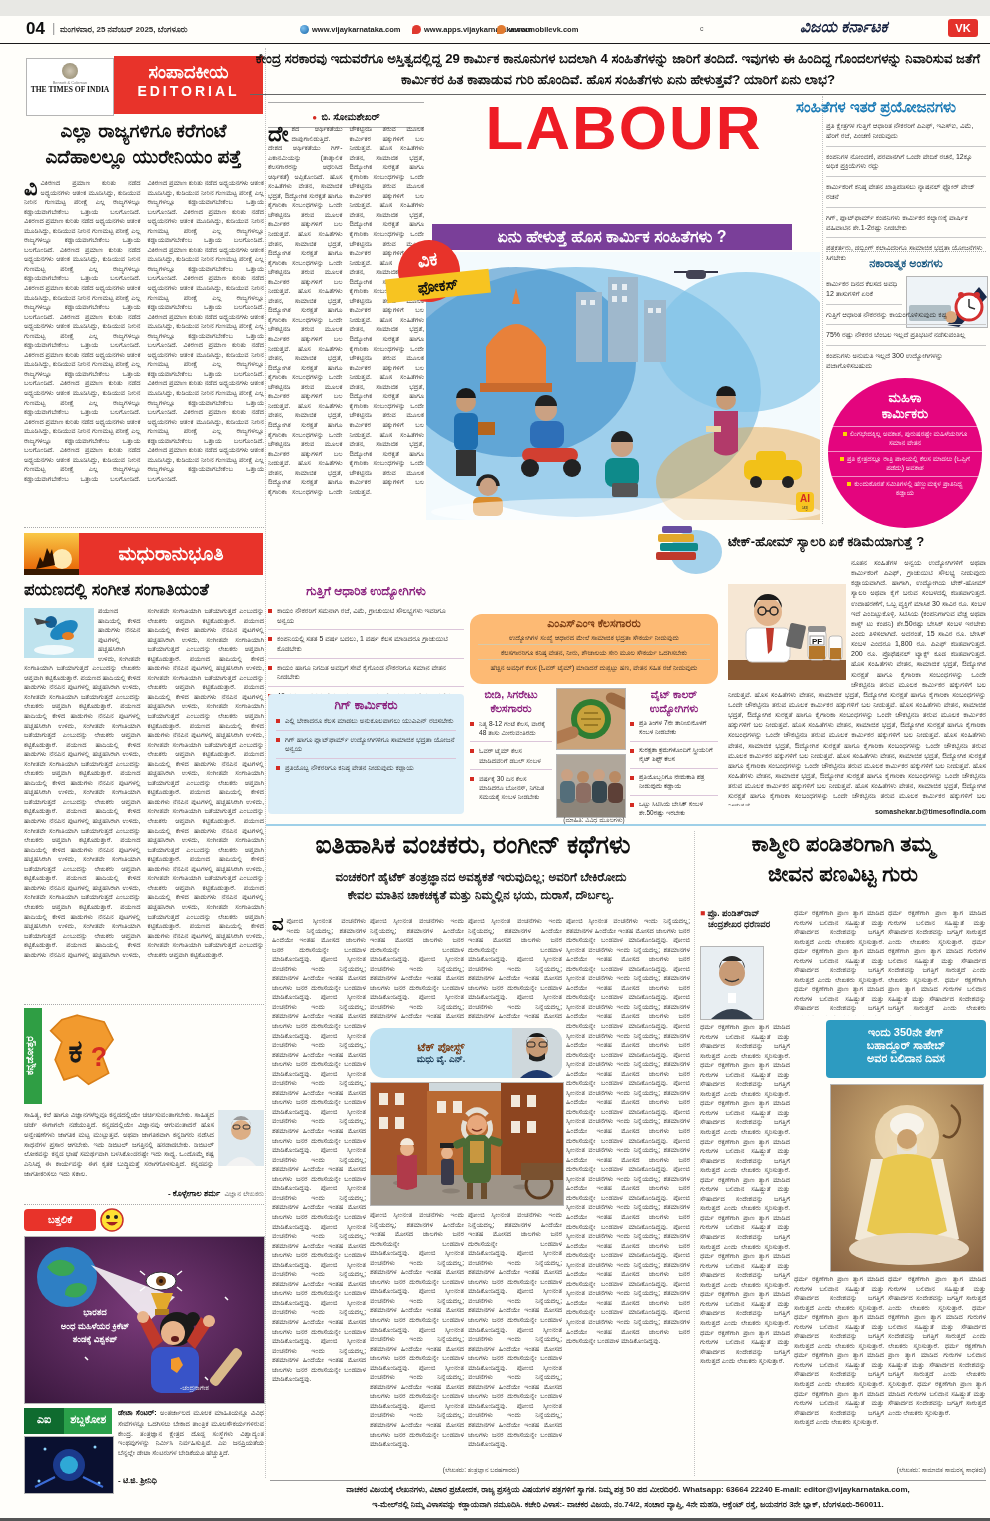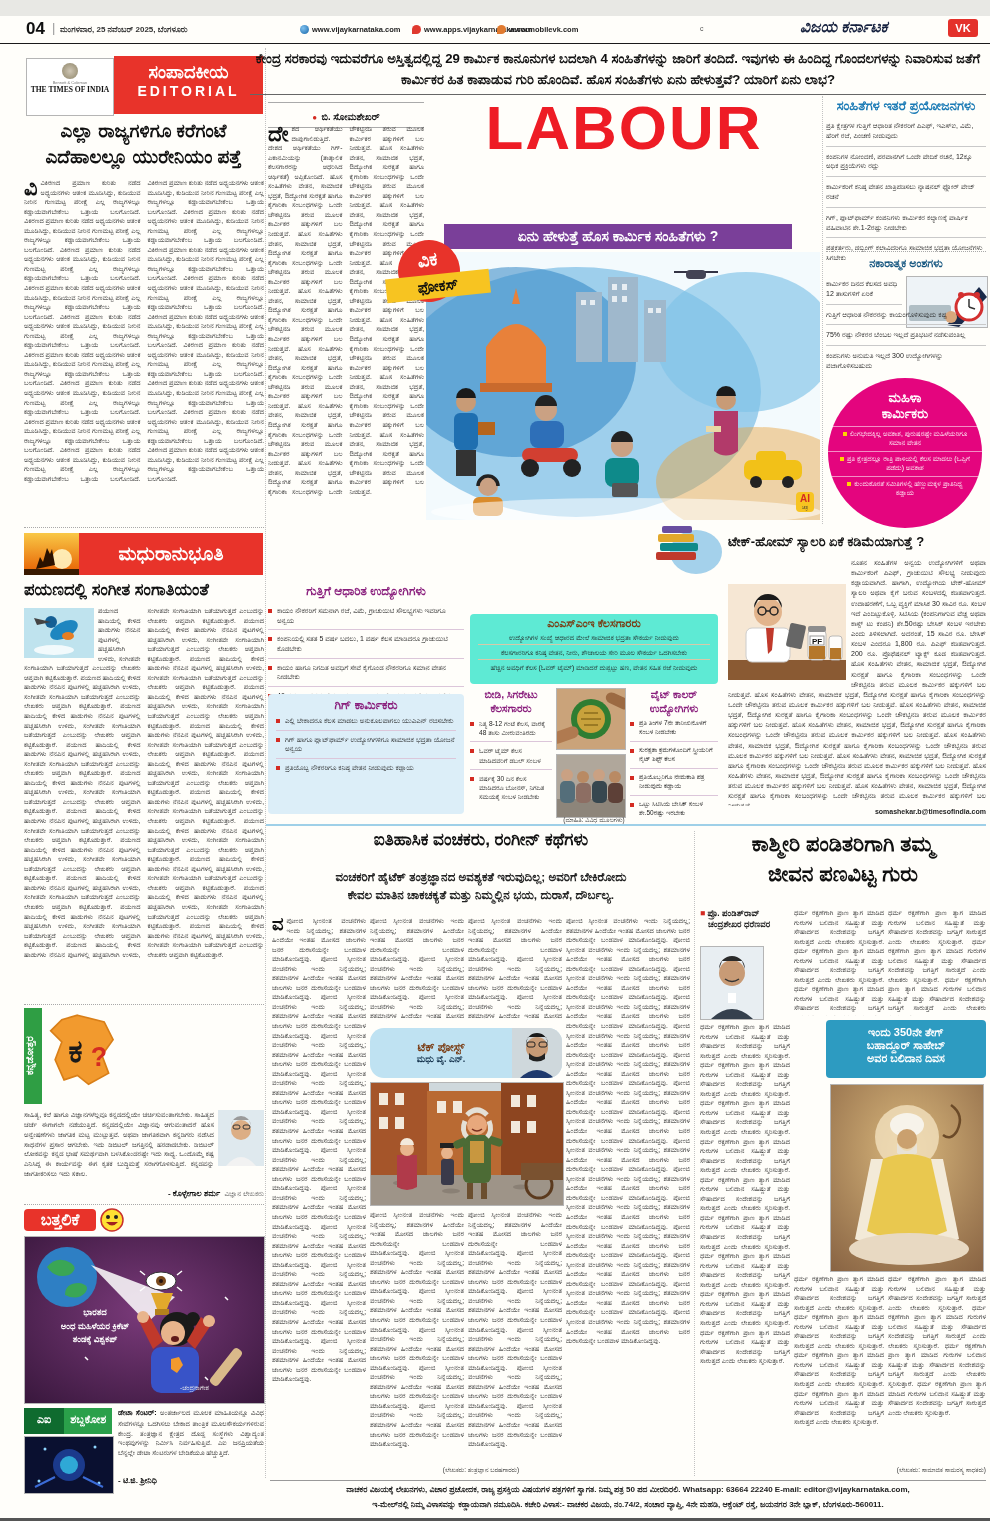--- a/index.html
+++ b/index.html
@@ -117,21 +117,21 @@
         </svg>
     </span>
     <span>ಸಾಹಿತ್ಯ, ಕಲೆ ಹಾಗೂ ವಿಜ್ಞಾನಗಳೆಲ್ಲವೂ ಕನ್ನಡದಲ್ಲಿಯೇ ಚರ್ಚಿಸುವಂತಾಗಬೇಕು. ಸಾಹಿತ್ಯದ ಚರ್ಚೆ ಈಗಾಗಲೇ ನಡೆಯುತ್ತಿದೆ. ಕನ್ನಡದಲ್ಲಿಯೇ ವಿಜ್ಞಾನವು ಆಗುವಂತಾದರೆ ಹೊಸ ಅನ್ವೇಷಣೆಗಳು ಜಾಗತಿಕ ಮಟ್ಟ ಮುಟ್ಟುತ್ತವೆ. ಅಥವಾ ಜಾಗತಿಕವಾಗಿ ಕನ್ನಡಿಗರು ನಡೆಸಿದ ಸಾಧನೆಗಳ ಪ್ರಸಾರ ಆಗಬೇಕು. ಇದು ಡಿಜಿಟಲ್ ಜಗತ್ತಿನಲ್ಲಿ ಹರಡಾಡಬೇಕು. ಡಿಜಿಟಲ್ ಲೋಕವನ್ನು ಕನ್ನಡ ಭಾಷೆ ಸಮರ್ಥವಾಗಿ ಬಳಸಿಕೊಂಡರಷ್ಟೇ ಇದು ಸಾಧ್ಯ. ಒಂದೊಮ್ಮೆ ಕಷ್ಟ ಎನಿಸಿದ್ದ ಈ ಕಾರ್ಯವನ್ನು ಈಗ ಕೃತಕ ಬುದ್ಧಿಮತ್ತೆ ಸರಾಗಗೊಳಿಸುತ್ತಿದೆ. ಕನ್ನಡವನ್ನು ಜಾಗತೀಕರಿಸಲು ಇದು ಸಕಾಲ.</span>
   </div>
   <div class="abs" style="left:24px;top:1166px;width:240px;text-align:right">
     <span class="hd" style="font-size:8px">- ಕೊಳ್ಳೇಗಾಲ ಶರ್ಮ</span>
     <span style="font-size:7px;color:#555">ವಿಜ್ಞಾನ ಲೇಖಕರು</span>
   </div>
   <div class="abs dot" style="left:24px;top:1188px;width:240px"></div>
 
-  <div class="abs redbox hd ctr" style="left:24px;top:1193px;width:72px;height:22px;font-size:16px;line-height:22px;border-radius:4px;color:#fff">ಬತ್ತಲಿಕೆ</div>
+  <div class="abs redbox hd ctr" style="left:24px;top:1193px;width:72px;height:22px;font-size:10px;line-height:22px;border-radius:4px;color:#fff">ಬತ್ತಲಿಕೆ</div>
   <div class="abs" style="left:100px;top:1192px;width:24px;height:24px">
     <svg viewBox="0 0 24 24" width="24" height="24">
         <circle cx="12" cy="12" r="11" fill="#ffe033" stroke="#c9302c" stroke-width="1.5"></circle>
         <circle cx="8" cy="9" r="2" fill="#222"></circle>
         <circle cx="16" cy="9" r="2" fill="#222"></circle>
         <path d="M6 14 q6 7 12 0 z" fill="#a02220"></path>
       </svg>
   </div>
   <div class="abs ph" style="left:24px;top:1220px;width:239px;height:166px">
     <svg viewBox="0 0 239 166" width="239" height="166">
@@ -199,21 +199,21 @@
 
   <div class="abs ctr" style="left:268px;top:86px;width:156px;border-top:1px solid #aaa;border-bottom:1px solid #aaa;padding:3px 0">
     <span style="color:#d42b22;font-size:8px">●</span>
     <span class="hd" style="font-size:9.5px">ಬಿ. ಸೋಮಶೇಖರ್</span>
   </div>
   <div class="abs t c2" style="left:268px;top:108px;width:156px;height:396px">
     <span class="dc">ದೇ</span><span>ಶದ ಆರ್ಥಿಕತೆಯು ದಾಪುಗಾಲಿಡುತ್ತಿದೆ. ದೇಶದ ಆರ್ಥಿಕತೆಯು ಗಿಗ್-ಎಕಾನಮಿಯನ್ನು (ತಾತ್ಕಾಲಿಕ ಕೆಲಸಗಾರರನ್ನು ಆಧರಿಸಿದ ಆರ್ಥಿಕತೆ) ಅಪ್ಪಿಕೊಂಡಿದೆ. </span><span>ಹೊಸ ಸಂಹಿತೆಗಳು ವೇತನ, ಸಾಮಾಜಿಕ ಭದ್ರತೆ, ಔದ್ಯೋಗಿಕ ಸುರಕ್ಷತೆ ಹಾಗೂ ಕೈಗಾರಿಕಾ ಸಂಬಂಧಗಳನ್ನು ಒಂದೇ ಚೌಕಟ್ಟಿನಡಿ ತರುವ ಮೂಲಕ ಕಾರ್ಮಿಕರ ಹಕ್ಕುಗಳಿಗೆ ಬಲ ನೀಡುತ್ತವೆ. ಹೊಸ ಸಂಹಿತೆಗಳು ವೇತನ, ಸಾಮಾಜಿಕ ಭದ್ರತೆ, ಔದ್ಯೋಗಿಕ ಸುರಕ್ಷತೆ ಹಾಗೂ ಕೈಗಾರಿಕಾ ಸಂಬಂಧಗಳನ್ನು ಒಂದೇ ಚೌಕಟ್ಟಿನಡಿ ತರುವ ಮೂಲಕ ಕಾರ್ಮಿಕರ ಹಕ್ಕುಗಳಿಗೆ ಬಲ ನೀಡುತ್ತವೆ. ಹೊಸ ಸಂಹಿತೆಗಳು ವೇತನ, ಸಾಮಾಜಿಕ ಭದ್ರತೆ, ಔದ್ಯೋಗಿಕ ಸುರಕ್ಷತೆ ಹಾಗೂ ಕೈಗಾರಿಕಾ ಸಂಬಂಧಗಳನ್ನು ಒಂದೇ ಚೌಕಟ್ಟಿನಡಿ ತರುವ ಮೂಲಕ ಕಾರ್ಮಿಕರ ಹಕ್ಕುಗಳಿಗೆ ಬಲ ನೀಡುತ್ತವೆ. ಹೊಸ ಸಂಹಿತೆಗಳು ವೇತನ, ಸಾಮಾಜಿಕ ಭದ್ರತೆ, ಔದ್ಯೋಗಿಕ ಸುರಕ್ಷತೆ ಹಾಗೂ ಕೈಗಾರಿಕಾ ಸಂಬಂಧಗಳನ್ನು ಒಂದೇ ಚೌಕಟ್ಟಿನಡಿ ತರುವ ಮೂಲಕ ಕಾರ್ಮಿಕರ ಹಕ್ಕುಗಳಿಗೆ ಬಲ ನೀಡುತ್ತವೆ. ಹೊಸ ಸಂಹಿತೆಗಳು ವೇತನ, ಸಾಮಾಜಿಕ ಭದ್ರತೆ, ಔದ್ಯೋಗಿಕ ಸುರಕ್ಷತೆ ಹಾಗೂ ಕೈಗಾರಿಕಾ ಸಂಬಂಧಗಳನ್ನು ಒಂದೇ ಚೌಕಟ್ಟಿನಡಿ ತರುವ ಮೂಲಕ ಕಾರ್ಮಿಕರ ಹಕ್ಕುಗಳಿಗೆ ಬಲ ನೀಡುತ್ತವೆ. ಹೊಸ ಸಂಹಿತೆಗಳು ವೇತನ, ಸಾಮಾಜಿಕ ಭದ್ರತೆ, ಔದ್ಯೋಗಿಕ ಸುರಕ್ಷತೆ ಹಾಗೂ ಕೈಗಾರಿಕಾ ಸಂಬಂಧಗಳನ್ನು ಒಂದೇ ಚೌಕಟ್ಟಿನಡಿ ತರುವ ಮೂಲಕ ಕಾರ್ಮಿಕರ ಹಕ್ಕುಗಳಿಗೆ ಬಲ ನೀಡುತ್ತವೆ. ಹೊಸ ಸಂಹಿತೆಗಳು ವೇತನ, ಸಾಮಾಜಿಕ ಭದ್ರತೆ, ಔದ್ಯೋಗಿಕ ಸುರಕ್ಷತೆ ಹಾಗೂ ಕೈಗಾರಿಕಾ ಸಂಬಂಧಗಳನ್ನು ಒಂದೇ ಚೌಕಟ್ಟಿನಡಿ ತರುವ ಮೂಲಕ ಕಾರ್ಮಿಕರ ಹಕ್ಕುಗಳಿಗೆ ಬಲ ನೀಡುತ್ತವೆ. ಹೊಸ ಸಂಹಿತೆಗಳು ವೇತನ, ಸಾಮಾಜಿಕ ಭದ್ರತೆ, ಔದ್ಯೋಗಿಕ ಸುರಕ್ಷತೆ ಹಾಗೂ ಕೈಗಾರಿಕಾ ಸಂಬಂಧಗಳನ್ನು ಒಂದೇ ಚೌಕಟ್ಟಿನಡಿ ತರುವ ಮೂಲಕ ಕಾರ್ಮಿಕರ ಹಕ್ಕುಗಳಿಗೆ ಬಲ ನೀಡುತ್ತವೆ. ಹೊಸ ಸಂಹಿತೆಗಳು ವೇತನ, ಸಾಮಾಜಿಕ ಭದ್ರತೆ, ಔದ್ಯೋಗಿಕ ಸುರಕ್ಷತೆ ಹಾಗೂ ಕೈಗಾರಿಕಾ ಸಂಬಂಧಗಳನ್ನು ಒಂದೇ ಚೌಕಟ್ಟಿನಡಿ ತರುವ ಮೂಲಕ ಕಾರ್ಮಿಕರ ಹಕ್ಕುಗಳಿಗೆ ಬಲ ನೀಡುತ್ತವೆ. ಹೊಸ ಸಂಹಿತೆಗಳು ವೇತನ, ಸಾಮಾಜಿಕ ಭದ್ರತೆ, ಔದ್ಯೋಗಿಕ ಸುರಕ್ಷತೆ ಹಾಗೂ ಕೈಗಾರಿಕಾ ಸಂಬಂಧಗಳನ್ನು ಒಂದೇ ಚೌಕಟ್ಟಿನಡಿ ತರುವ ಮೂಲಕ ಕಾರ್ಮಿಕರ ಹಕ್ಕುಗಳಿಗೆ ಬಲ ನೀಡುತ್ತವೆ. ಹೊಸ ಸಂಹಿತೆಗಳು ವೇತನ, ಸಾಮಾಜಿಕ ಭದ್ರತೆ, ಔದ್ಯೋಗಿಕ ಸುರಕ್ಷತೆ ಹಾಗೂ ಕೈಗಾರಿಕಾ ಸಂಬಂಧಗಳನ್ನು ಒಂದೇ ಚೌಕಟ್ಟಿನಡಿ ತರುವ ಮೂಲಕ ಕಾರ್ಮಿಕರ ಹಕ್ಕುಗಳಿಗೆ ಬಲ ನೀಡುತ್ತವೆ. ಹೊಸ ಸಂಹಿತೆಗಳು ವೇತನ, ಸಾಮಾಜಿಕ ಭದ್ರತೆ, ಔದ್ಯೋಗಿಕ ಸುರಕ್ಷತೆ ಹಾಗೂ ಕೈಗಾರಿಕಾ ಸಂಬಂಧಗಳನ್ನು ಒಂದೇ ಚೌಕಟ್ಟಿನಡಿ ತರುವ ಮೂಲಕ ಕಾರ್ಮಿಕರ ಹಕ್ಕುಗಳಿಗೆ ಬಲ ನೀಡುತ್ತವೆ. </span>
   </div>
 
   <div class="abs hd ctr" style="left:428px;top:76px;width:392px;font-size:62px;letter-spacing:2px;color:#ee1c25">LABOUR</div>
-  <div class="abs ctr" style="left:444px;top:208px;width:344px;background:#7a3f99;color:#fff;font-weight:700;font-size:14px;padding:4px 2px">ಏನು ಹೇಳುತ್ತೆ ಹೊಸ ಕಾರ್ಮಿಕ ಸಂಹಿತೆಗಳು ?</div>
+  <div class="abs ctr" style="left:432px;top:208px;width:344px;background:#7a3f99;color:#fff;font-weight:700;font-size:16px;padding:4px 8px">ಏನು ಹೇಳುತ್ತೆ ಹೊಸ ಕಾರ್ಮಿಕ ಸಂಹಿತೆಗಳು ?</div>
 
   <div class="abs" style="left:398px;top:224px;width:62px;height:62px;border-radius:50%;background:#e8332a;z-index:5;transform:rotate(-8deg)">
     <div class="ctr hd" style="color:#fff;font-size:18px;margin-top:10px">ವಿಕ</div>
   </div>
   <div class="abs ctr hd" style="left:386px;top:258px;width:104px;height:24px;background:#f7c421;font-size:15px;line-height:24px;z-index:6;transform:rotate(-6deg)">ಫೋಕಸ್</div>
 
   <div class="abs" style="left:426px;top:236px;width:394px;height:268px">
     <svg viewBox="0 0 394 268" width="394" height="268">
       <rect width="394" height="268" fill="#f3fafd"></rect>
       <ellipse cx="150" cy="140" rx="185" ry="125" fill="#4aa3dc" opacity="0.5"></ellipse>
@@ -294,21 +294,21 @@
     <div class="bi">ಕಾಯಂ ಹಾಗೂ ನಿಗದಿತ ಅವಧಿಗೆ ಸೇವೆ ಕೈಗೊಂಡ ನೌಕರರಿಗೂ ಸಮಾನ ವೇತನ ನೀಡಬೇಕು</div>
     <div class="bi last">40 ವರ್ಷ ದಾಟಿದವರಿಗೆ ಕಡ್ಡಾಯವಾಗಿ ಉಚಿತ ಆರೋಗ್ಯ ತಪಾಸಣೆ ಮಾಡಿಸಬೇಕು</div>
   </div>
   <div class="abs" style="left:268px;top:678px;width:196px;height:120px;background:#dceef8;border-radius:4px;padding:4px 8px;box-sizing:border-box">
     <div class="hd ctr purple" style="font-size:12px">ಗಿಗ್ ಕಾರ್ಮಿಕರು</div>
     <div class="bi">ಎಲ್ಲಿ ಬೇಕಾದರೂ ಕೆಲಸ ಮಾಡಲು ಅನುಕೂಲವಾಗಲು ಯುಎಎನ್ ರಚಿಸಬೇಕು</div>
     <div class="bi">ಗಿಗ್ ಹಾಗೂ ಪ್ಲಾಟ್‌ಫಾರ್ಮ್ ಉದ್ಯೋಗಿಗಳಿಗೂ ಸಾಮಾಜಿಕ ಭದ್ರತಾ ಯೋಜನೆ ಅನ್ವಯ</div>
     <div class="bi last">ಪ್ರತಿಯೊಬ್ಬ ನೌಕರರಿಗೂ ಕನಿಷ್ಠ ವೇತನ ನೀಡುವುದು ಕಡ್ಡಾಯ</div>
   </div>
 
-  <div class="abs" style="left:470px;top:598px;width:248px;height:70px;background:#5eead4;border-radius:4px;padding:3px 8px;box-sizing:border-box">
+  <div class="abs" style="left:470px;top:598px;width:248px;height:70px;background:#fdba74;border-radius:12px;padding:3px 8px;box-sizing:border-box">
     <div class="hd ctr" style="font-size:11px;color:#7a3b12">ಎಂಎಸ್ಎಂಇ ಕೆಲಸಗಾರರು</div>
     <div style="font-size:6.8px;line-height:1.35;padding:2.5px 0;border-bottom:1px solid #d8c9a8;text-align:center">ಉದ್ಯೋಗಿಗಳ ಸಂಖ್ಯೆ ಆಧಾರದ ಮೇಲೆ ಸಾಮಾಜಿಕ ಭದ್ರತಾ ಸೌಕರ್ಯ ನೀಡುವುದು</div>
     <div style="font-size:6.8px;line-height:1.35;padding:2.5px 0;border-bottom:1px solid #d8c9a8;text-align:center">ಕೆಲಸಗಾರರಿಗೂ ಕನಿಷ್ಠ ವೇತನ, ನೀರು, ಶೌಚಾಲಯ ಸೇರಿ ಮೂಲ ಸೌಕರ್ಯ ಒದಗಿಸಬೇಕು</div>
     <div style="font-size:6.8px;line-height:1.35;padding:2.5px 0;text-align:center">ಹೆಚ್ಚಿನ ಅವಧಿಗೆ ಕೆಲಸ (ಓವರ್ ಟೈಮ್) ಮಾಡಿದರೆ ದುಪ್ಪಟ್ಟು ಹಣ, ವೇತನ ಸಹಿತ ರಜೆ ನೀಡುವುದು</div>
   </div>
 
   <div class="abs" style="left:470px;top:672px;width:82px">
     <div class="hd ctr purple" style="font-size:10.5px;line-height:1.3">ಬೀಡಿ, ಸಿಗರೇಟು ಕೆಲಸಗಾರರು</div>
     <div class="bi" style="font-size:6.6px">ನಿತ್ಯ 8-12 ಗಂಟೆ ಕೆಲಸ, ವಾರಕ್ಕೆ 48 ತಾಸು ಮೀರುವಂತಿರದು</div>
     <div class="bi" style="font-size:6.6px">ಓವರ್ ಟೈಮ್ ಕೆಲಸ ಮಾಡಿದವರಿಗೆ ಡಬಲ್ ಸಂಬಳ</div>
@@ -372,21 +372,21 @@
           <text x="84" y="60" font-size="8" font-weight="bold" fill="#111">PF</text>
           <rect x="101" y="52" width="13" height="24" rx="3" fill="#fff" opacity="0.9" stroke="#b5b5b5"></rect>
           <rect x="102" y="64" width="11" height="11" fill="#b5772a"></rect>
         </svg>
     </span>
     <span>ನೂತನ ಸಂಹಿತೆಗಳ ಅನ್ವಯ ಉದ್ಯೋಗಿಗಳಿಗೆ ಅಥವಾ ಕಾರ್ಮಿಕರಿಗೆ ಪಿಎಫ್, ಗ್ರಾಚುಯಿಟಿ ಸೌಲಭ್ಯ ನೀಡುವುದು ಕಡ್ಡಾಯವಾಗಿದೆ. ಹಾಗಾಗಿ, ಉದ್ಯೋಗಿಯ ಟೇಕ್-ಹೋಮ್ ಸ್ಯಾಲರಿ ಅಥವಾ ಕೈಗೆ ಬರುವ ಸಂಬಳದಲ್ಲಿ ಕಡಿತವಾಗುತ್ತದೆ. ಉದಾಹರಣೆಗೆ, ಒಬ್ಬ ವ್ಯಕ್ತಿಗೆ ಮಾಸಿಕ 30 ಸಾವಿರ ರೂ. ಸಂಬಳ ಇದೆ ಎಂದಿಟ್ಟುಕೊಳ್ಳಿ. ಸಿಟಿಸಿಯ (ಕಂಪನಿಗಾಗುವ ವೆಚ್ಚ ಅಥವಾ ಕಾಸ್ಟ್ ಟು ಕಂಪನಿ) ಶೇ.50ರಷ್ಟು ಬೇಸಿಕ್ ಸಂಬಳ ಇರಬೇಕು ಎಂದು ತಿಳಿಸಲಾಗಿದೆ. ಅದರಂತೆ, 15 ಸಾವಿರ ರೂ. ಬೇಸಿಕ್ ಸಂಬಳ ಎಂದರೂ 1,800 ರೂ. ಪಿಎಫ್ ಕಡಿತವಾಗುತ್ತದೆ. 200 ರೂ. ಪ್ರೊಫೆಷನಲ್ ಟ್ಯಾಕ್ಸ್ ಕೂಡ ಕಡಿತವಾಗುತ್ತದೆ. </span><span>ಹೊಸ ಸಂಹಿತೆಗಳು ವೇತನ, ಸಾಮಾಜಿಕ ಭದ್ರತೆ, ಔದ್ಯೋಗಿಕ ಸುರಕ್ಷತೆ ಹಾಗೂ ಕೈಗಾರಿಕಾ ಸಂಬಂಧಗಳನ್ನು ಒಂದೇ ಚೌಕಟ್ಟಿನಡಿ ತರುವ ಮೂಲಕ ಕಾರ್ಮಿಕರ ಹಕ್ಕುಗಳಿಗೆ ಬಲ ನೀಡುತ್ತವೆ. ಹೊಸ ಸಂಹಿತೆಗಳು ವೇತನ, ಸಾಮಾಜಿಕ ಭದ್ರತೆ, ಔದ್ಯೋಗಿಕ ಸುರಕ್ಷತೆ ಹಾಗೂ ಕೈಗಾರಿಕಾ ಸಂಬಂಧಗಳನ್ನು ಒಂದೇ ಚೌಕಟ್ಟಿನಡಿ ತರುವ ಮೂಲಕ ಕಾರ್ಮಿಕರ ಹಕ್ಕುಗಳಿಗೆ ಬಲ ನೀಡುತ್ತವೆ. ಹೊಸ ಸಂಹಿತೆಗಳು ವೇತನ, ಸಾಮಾಜಿಕ ಭದ್ರತೆ, ಔದ್ಯೋಗಿಕ ಸುರಕ್ಷತೆ ಹಾಗೂ ಕೈಗಾರಿಕಾ ಸಂಬಂಧಗಳನ್ನು ಒಂದೇ ಚೌಕಟ್ಟಿನಡಿ ತರುವ ಮೂಲಕ ಕಾರ್ಮಿಕರ ಹಕ್ಕುಗಳಿಗೆ ಬಲ ನೀಡುತ್ತವೆ. ಹೊಸ ಸಂಹಿತೆಗಳು ವೇತನ, ಸಾಮಾಜಿಕ ಭದ್ರತೆ, ಔದ್ಯೋಗಿಕ ಸುರಕ್ಷತೆ ಹಾಗೂ ಕೈಗಾರಿಕಾ ಸಂಬಂಧಗಳನ್ನು ಒಂದೇ ಚೌಕಟ್ಟಿನಡಿ ತರುವ ಮೂಲಕ ಕಾರ್ಮಿಕರ ಹಕ್ಕುಗಳಿಗೆ ಬಲ ನೀಡುತ್ತವೆ. ಹೊಸ ಸಂಹಿತೆಗಳು ವೇತನ, ಸಾಮಾಜಿಕ ಭದ್ರತೆ, ಔದ್ಯೋಗಿಕ ಸುರಕ್ಷತೆ ಹಾಗೂ ಕೈಗಾರಿಕಾ ಸಂಬಂಧಗಳನ್ನು ಒಂದೇ ಚೌಕಟ್ಟಿನಡಿ ತರುವ ಮೂಲಕ ಕಾರ್ಮಿಕರ ಹಕ್ಕುಗಳಿಗೆ ಬಲ ನೀಡುತ್ತವೆ. ಹೊಸ ಸಂಹಿತೆಗಳು ವೇತನ, ಸಾಮಾಜಿಕ ಭದ್ರತೆ, ಔದ್ಯೋಗಿಕ ಸುರಕ್ಷತೆ ಹಾಗೂ ಕೈಗಾರಿಕಾ ಸಂಬಂಧಗಳನ್ನು ಒಂದೇ ಚೌಕಟ್ಟಿನಡಿ ತರುವ ಮೂಲಕ ಕಾರ್ಮಿಕರ ಹಕ್ಕುಗಳಿಗೆ ಬಲ ನೀಡುತ್ತವೆ. ಹೊಸ ಸಂಹಿತೆಗಳು ವೇತನ, ಸಾಮಾಜಿಕ ಭದ್ರತೆ, ಔದ್ಯೋಗಿಕ ಸುರಕ್ಷತೆ ಹಾಗೂ ಕೈಗಾರಿಕಾ ಸಂಬಂಧಗಳನ್ನು ಒಂದೇ ಚೌಕಟ್ಟಿನಡಿ ತರುವ ಮೂಲಕ ಕಾರ್ಮಿಕರ ಹಕ್ಕುಗಳಿಗೆ ಬಲ ನೀಡುತ್ತವೆ. ಹೊಸ ಸಂಹಿತೆಗಳು ವೇತನ, ಸಾಮಾಜಿಕ ಭದ್ರತೆ, ಔದ್ಯೋಗಿಕ ಸುರಕ್ಷತೆ ಹಾಗೂ ಕೈಗಾರಿಕಾ ಸಂಬಂಧಗಳನ್ನು ಒಂದೇ ಚೌಕಟ್ಟಿನಡಿ ತರುವ ಮೂಲಕ ಕಾರ್ಮಿಕರ ಹಕ್ಕುಗಳಿಗೆ ಬಲ ನೀಡುತ್ತವೆ. </span>
   </div>
   <div class="abs em" style="left:728px;top:792px;width:258px;text-align:right">somashekar.b@timesofindia.com</div>
   <div class="abs" style="left:266px;top:808px;width:720px;border-top:2px solid #9fd0e8"></div>
 
-  <div class="abs hd ctr" style="left:826px;top:82px;width:160px;font-size:13px;color:#1a7ab5">ಸಂಹಿತೆಗಳ ಇತರೆ ಪ್ರಯೋಜನಗಳು</div>
+  <div class="abs hd ctr" style="left:796px;top:82px;width:160px;font-size:15px;color:#1a7ab5">ಸಂಹಿತೆಗಳ ಇತರೆ ಪ್ರಯೋಜನಗಳು</div>
   <div class="abs" style="left:826px;top:100px;width:160px">
     <div class="sbi">ಪ್ರತಿ ಕ್ಷೇತ್ರಗಳ ಗುತ್ತಿಗೆ ಆಧಾರಿತ ನೌಕರರಿಗೆ ಪಿಎಫ್, ಇಎಸ್ಐ, ವಿಮೆ, ಹೆರಿಗೆ ರಜೆ, ಪಿಂಚಣಿ ನೀಡುವುದು</div>
     <div class="sbi">ಕಂಪನಿಗಳ ನೋಂದಣಿ, ಪರವಾನಗಿಗೆ ಒಂದೇ ವೇದಿಕೆ ರಚನೆ, 12ಕ್ಕೂ ಅಧಿಕ ಪ್ರಕ್ರಿಯೆಗಳು ರದ್ದು</div>
     <div class="sbi">ಕಾರ್ಮಿಕರಿಗೆ ಕನಿಷ್ಠ ವೇತನ ಖಾತ್ರಿಪಡಿಸಲು ನ್ಯಾಷನಲ್ ಫ್ಲೋರ್ ವೇಜ್ ರಚನೆ</div>
     <div class="sbi">ಗಿಗ್, ಪ್ಲಾಟ್‌ಫಾರ್ಮ್ ಕಂಪನಿಗಳು ಕಾರ್ಮಿಕರ ಕಲ್ಯಾಣಕ್ಕೆ ವಾರ್ಷಿಕ ವಹಿವಾಟಿನ ಶೇ.1-2ರಷ್ಟು ನೀಡಬೇಕು</div>
     <div class="sbi last">ಪತ್ರಕರ್ತರು, ಡಬ್ಬಿಂಗ್ ಕಲಾವಿದರಿಗೂ ಸಾಮಾಜಿಕ ಭದ್ರತಾ ಯೋಜನೆಗಳು ಸಿಗಬೇಕು</div>
   </div>
   <div class="abs dot" style="left:826px;top:235px;width:160px"></div>
   <div class="abs hd ctr" style="left:826px;top:241px;width:160px;font-size:11px;color:#14557f">ನಕಾರಾತ್ಮಕ ಅಂಶಗಳು</div>
   <div class="abs ph" style="left:906px;top:260px;width:80px;height:50px">
@@ -409,21 +409,21 @@
     <div class="sbi last">ಕಂಪನಿಗಳು ಅನುಮತಿ ಇಲ್ಲದೆ 300 ಉದ್ಯೋಗಿಗಳನ್ನು ವಜಾಗೊಳಿಸಬಹುದು</div>
   </div>
   <div class="abs women" style="left:828px;top:362px;width:154px;height:150px">
     <div class="hd" style="font-size:13px;margin-top:12px;color:#fff">ಮಹಿಳಾ</div>
     <div class="hd" style="font-size:13px;color:#fff;margin-bottom:4px">ಕಾರ್ಮಿಕರು</div>
     <div class="wi"><span class="yb"></span><span>ಲಿಂಗಭೇದಕ್ಕಿಲ್ಲ ಅವಕಾಶ, ಪುರುಷರಷ್ಟೇ ಮಹಿಳೆಯರಿಗೂ ಸಮಾನ ವೇತನ</span></div>
     <div class="wi"><span class="yb"></span><span>ಪ್ರತಿ ಕ್ಷೇತ್ರದಲ್ಲೂ ರಾತ್ರಿ ಪಾಳಿಯಲ್ಲಿ ಕೆಲಸ ಮಾಡಲು (ಒಪ್ಪಿಗೆ ಪಡೆದು) ಅವಕಾಶ</span></div>
     <div class="wi"><span class="yb"></span><span>ಕುಂದುಕೊರತೆ ಸಮಿತಿಗಳಲ್ಲಿ ಹೆಣ್ಣುಮಕ್ಕಳ ಪ್ರಾತಿನಿಧ್ಯ ಕಡ್ಡಾಯ</span></div>
   </div>
 
-  <div class="abs hd ctr" style="left:272px;top:814px;width:418px;font-size:17px">ಐತಿಹಾಸಿಕ ವಂಚಕರು, ರಂಗೀನ್ ಕಥೆಗಳು</div>
+  <div class="abs hd ctr" style="left:264px;top:814px;width:418px;font-size:25px">ಐತಿಹಾಸಿಕ ವಂಚಕರು, ರಂಗೀನ್ ಕಥೆಗಳು</div>
   <div class="abs hd ctr" style="left:282px;top:852px;width:398px;font-size:11.8px;line-height:1.55;color:#222">
     <div>ವಂಚಕರಿಗೆ ಹೈಟೆಕ್ ತಂತ್ರಜ್ಞಾನದ ಅವಶ್ಯಕತೆ ಇರುವುದಿಲ್ಲ; ಅವರಿಗೆ ಬೇಕಿರೋದು</div>
     <div>ಕೇವಲ ಮಾತಿನ ಚಾಕಚಕ್ಯತೆ ಮತ್ತು ನಿಮ್ಮಲ್ಲಿನ ಭಯ, ದುರಾಸೆ, ದೌರ್ಬಲ್ಯ.</div>
   </div>
   <div class="abs t" style="left:272px;top:900px;width:94px;height:548px">
     <span class="dc" style="font-size:18px">ವ</span><span>ಪೋಂಜಿ ಸ್ಕೀಂನಂತ ವಂಚನೆಗಳು ಇಂದು ನಿನ್ನೆಯದಲ್ಲ; ಶತಮಾನಗಳ ಹಿಂದೆಯೇ ಇಂತಹ ಮೋಸದ ಜಾಲಗಳು ಜನರ ದುರಾಸೆಯನ್ನೇ ಬಂಡವಾಳ ಮಾಡಿಕೊಂಡಿದ್ದವು. ಪೋಂಜಿ ಸ್ಕೀಂನಂತ ವಂಚನೆಗಳು ಇಂದು ನಿನ್ನೆಯದಲ್ಲ; ಶತಮಾನಗಳ ಹಿಂದೆಯೇ ಇಂತಹ ಮೋಸದ ಜಾಲಗಳು ಜನರ ದುರಾಸೆಯನ್ನೇ ಬಂಡವಾಳ ಮಾಡಿಕೊಂಡಿದ್ದವು. ಪೋಂಜಿ ಸ್ಕೀಂನಂತ ವಂಚನೆಗಳು ಇಂದು ನಿನ್ನೆಯದಲ್ಲ; ಶತಮಾನಗಳ ಹಿಂದೆಯೇ ಇಂತಹ ಮೋಸದ ಜಾಲಗಳು ಜನರ ದುರಾಸೆಯನ್ನೇ ಬಂಡವಾಳ ಮಾಡಿಕೊಂಡಿದ್ದವು. ಪೋಂಜಿ ಸ್ಕೀಂನಂತ ವಂಚನೆಗಳು ಇಂದು ನಿನ್ನೆಯದಲ್ಲ; ಶತಮಾನಗಳ ಹಿಂದೆಯೇ ಇಂತಹ ಮೋಸದ ಜಾಲಗಳು ಜನರ ದುರಾಸೆಯನ್ನೇ ಬಂಡವಾಳ ಮಾಡಿಕೊಂಡಿದ್ದವು. ಪೋಂಜಿ ಸ್ಕೀಂನಂತ ವಂಚನೆಗಳು ಇಂದು ನಿನ್ನೆಯದಲ್ಲ; ಶತಮಾನಗಳ ಹಿಂದೆಯೇ ಇಂತಹ ಮೋಸದ ಜಾಲಗಳು ಜನರ ದುರಾಸೆಯನ್ನೇ ಬಂಡವಾಳ ಮಾಡಿಕೊಂಡಿದ್ದವು. ಪೋಂಜಿ ಸ್ಕೀಂನಂತ ವಂಚನೆಗಳು ಇಂದು ನಿನ್ನೆಯದಲ್ಲ; ಶತಮಾನಗಳ ಹಿಂದೆಯೇ ಇಂತಹ ಮೋಸದ ಜಾಲಗಳು ಜನರ ದುರಾಸೆಯನ್ನೇ ಬಂಡವಾಳ ಮಾಡಿಕೊಂಡಿದ್ದವು. ಪೋಂಜಿ ಸ್ಕೀಂನಂತ ವಂಚನೆಗಳು ಇಂದು ನಿನ್ನೆಯದಲ್ಲ; ಶತಮಾನಗಳ ಹಿಂದೆಯೇ ಇಂತಹ ಮೋಸದ ಜಾಲಗಳು ಜನರ ದುರಾಸೆಯನ್ನೇ ಬಂಡವಾಳ ಮಾಡಿಕೊಂಡಿದ್ದವು. ಪೋಂಜಿ ಸ್ಕೀಂನಂತ ವಂಚನೆಗಳು ಇಂದು ನಿನ್ನೆಯದಲ್ಲ; ಶತಮಾನಗಳ ಹಿಂದೆಯೇ ಇಂತಹ ಮೋಸದ ಜಾಲಗಳು ಜನರ ದುರಾಸೆಯನ್ನೇ ಬಂಡವಾಳ ಮಾಡಿಕೊಂಡಿದ್ದವು. ಪೋಂಜಿ ಸ್ಕೀಂನಂತ ವಂಚನೆಗಳು ಇಂದು ನಿನ್ನೆಯದಲ್ಲ; ಶತಮಾನಗಳ ಹಿಂದೆಯೇ ಇಂತಹ ಮೋಸದ ಜಾಲಗಳು ಜನರ ದುರಾಸೆಯನ್ನೇ ಬಂಡವಾಳ ಮಾಡಿಕೊಂಡಿದ್ದವು. ಪೋಂಜಿ ಸ್ಕೀಂನಂತ ವಂಚನೆಗಳು ಇಂದು ನಿನ್ನೆಯದಲ್ಲ; ಶತಮಾನಗಳ ಹಿಂದೆಯೇ ಇಂತಹ ಮೋಸದ ಜಾಲಗಳು ಜನರ ದುರಾಸೆಯನ್ನೇ ಬಂಡವಾಳ ಮಾಡಿಕೊಂಡಿದ್ದವು. ಪೋಂಜಿ ಸ್ಕೀಂನಂತ ವಂಚನೆಗಳು ಇಂದು ನಿನ್ನೆಯದಲ್ಲ; ಶತಮಾನಗಳ ಹಿಂದೆಯೇ ಇಂತಹ ಮೋಸದ ಜಾಲಗಳು ಜನರ ದುರಾಸೆಯನ್ನೇ ಬಂಡವಾಳ ಮಾಡಿಕೊಂಡಿದ್ದವು. ಪೋಂಜಿ ಸ್ಕೀಂನಂತ ವಂಚನೆಗಳು ಇಂದು ನಿನ್ನೆಯದಲ್ಲ; ಶತಮಾನಗಳ ಹಿಂದೆಯೇ ಇಂತಹ ಮೋಸದ ಜಾಲಗಳು ಜನರ ದುರಾಸೆಯನ್ನೇ ಬಂಡವಾಳ ಮಾಡಿಕೊಂಡಿದ್ದವು. </span>
   </div>
   <div class="abs t" style="left:370px;top:900px;width:94px;height:106px"><span>ಪೋಂಜಿ ಸ್ಕೀಂನಂತ ವಂಚನೆಗಳು ಇಂದು ನಿನ್ನೆಯದಲ್ಲ; ಶತಮಾನಗಳ ಹಿಂದೆಯೇ ಇಂತಹ ಮೋಸದ ಜಾಲಗಳು ಜನರ ದುರಾಸೆಯನ್ನೇ ಬಂಡವಾಳ ಮಾಡಿಕೊಂಡಿದ್ದವು. ಪೋಂಜಿ ಸ್ಕೀಂನಂತ ವಂಚನೆಗಳು ಇಂದು ನಿನ್ನೆಯದಲ್ಲ; ಶತಮಾನಗಳ ಹಿಂದೆಯೇ ಇಂತಹ ಮೋಸದ ಜಾಲಗಳು ಜನರ ದುರಾಸೆಯನ್ನೇ ಬಂಡವಾಳ ಮಾಡಿಕೊಂಡಿದ್ದವು. ಪೋಂಜಿ ಸ್ಕೀಂನಂತ ವಂಚನೆಗಳು ಇಂದು ನಿನ್ನೆಯದಲ್ಲ; ಶತಮಾನಗಳ ಹಿಂದೆಯೇ ಇಂತಹ ಮೋಸದ ಜಾಲಗಳು ಜನರ ದುರಾಸೆಯನ್ನೇ ಬಂಡವಾಳ ಮಾಡಿಕೊಂಡಿದ್ದವು. </span></div>
   <div class="abs t" style="left:468px;top:900px;width:94px;height:106px"><span>ಪೋಂಜಿ ಸ್ಕೀಂನಂತ ವಂಚನೆಗಳು ಇಂದು ನಿನ್ನೆಯದಲ್ಲ; ಶತಮಾನಗಳ ಹಿಂದೆಯೇ ಇಂತಹ ಮೋಸದ ಜಾಲಗಳು ಜನರ ದುರಾಸೆಯನ್ನೇ ಬಂಡವಾಳ ಮಾಡಿಕೊಂಡಿದ್ದವು. ಪೋಂಜಿ ಸ್ಕೀಂನಂತ ವಂಚನೆಗಳು ಇಂದು ನಿನ್ನೆಯದಲ್ಲ; ಶತಮಾನಗಳ ಹಿಂದೆಯೇ ಇಂತಹ ಮೋಸದ ಜಾಲಗಳು ಜನರ ದುರಾಸೆಯನ್ನೇ ಬಂಡವಾಳ ಮಾಡಿಕೊಂಡಿದ್ದವು. ಪೋಂಜಿ ಸ್ಕೀಂನಂತ ವಂಚನೆಗಳು ಇಂದು ನಿನ್ನೆಯದಲ್ಲ; ಶತಮಾನಗಳ ಹಿಂದೆಯೇ ಇಂತಹ ಮೋಸದ ಜಾಲಗಳು ಜನರ ದುರಾಸೆಯನ್ನೇ ಬಂಡವಾಳ ಮಾಡಿಕೊಂಡಿದ್ದವು. </span></div>
   <div class="abs t" style="left:566px;top:900px;width:124px;height:548px"><span>ಪೋಂಜಿ ಸ್ಕೀಂನಂತ ವಂಚನೆಗಳು ಇಂದು ನಿನ್ನೆಯದಲ್ಲ; ಶತಮಾನಗಳ ಹಿಂದೆಯೇ ಇಂತಹ ಮೋಸದ ಜಾಲಗಳು ಜನರ ದುರಾಸೆಯನ್ನೇ ಬಂಡವಾಳ ಮಾಡಿಕೊಂಡಿದ್ದವು. ಪೋಂಜಿ ಸ್ಕೀಂನಂತ ವಂಚನೆಗಳು ಇಂದು ನಿನ್ನೆಯದಲ್ಲ; ಶತಮಾನಗಳ ಹಿಂದೆಯೇ ಇಂತಹ ಮೋಸದ ಜಾಲಗಳು ಜನರ ದುರಾಸೆಯನ್ನೇ ಬಂಡವಾಳ ಮಾಡಿಕೊಂಡಿದ್ದವು. ಪೋಂಜಿ ಸ್ಕೀಂನಂತ ವಂಚನೆಗಳು ಇಂದು ನಿನ್ನೆಯದಲ್ಲ; ಶತಮಾನಗಳ ಹಿಂದೆಯೇ ಇಂತಹ ಮೋಸದ ಜಾಲಗಳು ಜನರ ದುರಾಸೆಯನ್ನೇ ಬಂಡವಾಳ ಮಾಡಿಕೊಂಡಿದ್ದವು. ಪೋಂಜಿ ಸ್ಕೀಂನಂತ ವಂಚನೆಗಳು ಇಂದು ನಿನ್ನೆಯದಲ್ಲ; ಶತಮಾನಗಳ ಹಿಂದೆಯೇ ಇಂತಹ ಮೋಸದ ಜಾಲಗಳು ಜನರ ದುರಾಸೆಯನ್ನೇ ಬಂಡವಾಳ ಮಾಡಿಕೊಂಡಿದ್ದವು. ಪೋಂಜಿ ಸ್ಕೀಂನಂತ ವಂಚನೆಗಳು ಇಂದು ನಿನ್ನೆಯದಲ್ಲ; ಶತಮಾನಗಳ ಹಿಂದೆಯೇ ಇಂತಹ ಮೋಸದ ಜಾಲಗಳು ಜನರ ದುರಾಸೆಯನ್ನೇ ಬಂಡವಾಳ ಮಾಡಿಕೊಂಡಿದ್ದವು. ಪೋಂಜಿ ಸ್ಕೀಂನಂತ ವಂಚನೆಗಳು ಇಂದು ನಿನ್ನೆಯದಲ್ಲ; ಶತಮಾನಗಳ ಹಿಂದೆಯೇ ಇಂತಹ ಮೋಸದ ಜಾಲಗಳು ಜನರ ದುರಾಸೆಯನ್ನೇ ಬಂಡವಾಳ ಮಾಡಿಕೊಂಡಿದ್ದವು. ಪೋಂಜಿ ಸ್ಕೀಂನಂತ ವಂಚನೆಗಳು ಇಂದು ನಿನ್ನೆಯದಲ್ಲ; ಶತಮಾನಗಳ ಹಿಂದೆಯೇ ಇಂತಹ ಮೋಸದ ಜಾಲಗಳು ಜನರ ದುರಾಸೆಯನ್ನೇ ಬಂಡವಾಳ ಮಾಡಿಕೊಂಡಿದ್ದವು. ಪೋಂಜಿ ಸ್ಕೀಂನಂತ ವಂಚನೆಗಳು ಇಂದು ನಿನ್ನೆಯದಲ್ಲ; ಶತಮಾನಗಳ ಹಿಂದೆಯೇ ಇಂತಹ ಮೋಸದ ಜಾಲಗಳು ಜನರ ದುರಾಸೆಯನ್ನೇ ಬಂಡವಾಳ ಮಾಡಿಕೊಂಡಿದ್ದವು. ಪೋಂಜಿ ಸ್ಕೀಂನಂತ ವಂಚನೆಗಳು ಇಂದು ನಿನ್ನೆಯದಲ್ಲ; ಶತಮಾನಗಳ ಹಿಂದೆಯೇ ಇಂತಹ ಮೋಸದ ಜಾಲಗಳು ಜನರ ದುರಾಸೆಯನ್ನೇ ಬಂಡವಾಳ ಮಾಡಿಕೊಂಡಿದ್ದವು. ಪೋಂಜಿ ಸ್ಕೀಂನಂತ ವಂಚನೆಗಳು ಇಂದು ನಿನ್ನೆಯದಲ್ಲ; ಶತಮಾನಗಳ ಹಿಂದೆಯೇ ಇಂತಹ ಮೋಸದ ಜಾಲಗಳು ಜನರ ದುರಾಸೆಯನ್ನೇ ಬಂಡವಾಳ ಮಾಡಿಕೊಂಡಿದ್ದವು. ಪೋಂಜಿ ಸ್ಕೀಂನಂತ ವಂಚನೆಗಳು ಇಂದು ನಿನ್ನೆಯದಲ್ಲ; ಶತಮಾನಗಳ ಹಿಂದೆಯೇ ಇಂತಹ ಮೋಸದ ಜಾಲಗಳು ಜನರ ದುರಾಸೆಯನ್ನೇ ಬಂಡವಾಳ ಮಾಡಿಕೊಂಡಿದ್ದವು. ಪೋಂಜಿ ಸ್ಕೀಂನಂತ ವಂಚನೆಗಳು ಇಂದು ನಿನ್ನೆಯದಲ್ಲ; ಶತಮಾನಗಳ ಹಿಂದೆಯೇ ಇಂತಹ ಮೋಸದ ಜಾಲಗಳು ಜನರ ದುರಾಸೆಯನ್ನೇ ಬಂಡವಾಳ ಮಾಡಿಕೊಂಡಿದ್ದವು. ಪೋಂಜಿ ಸ್ಕೀಂನಂತ ವಂಚನೆಗಳು ಇಂದು ನಿನ್ನೆಯದಲ್ಲ; ಶತಮಾನಗಳ ಹಿಂದೆಯೇ ಇಂತಹ ಮೋಸದ ಜಾಲಗಳು ಜನರ ದುರಾಸೆಯನ್ನೇ ಬಂಡವಾಳ ಮಾಡಿಕೊಂಡಿದ್ದವು. ಪೋಂಜಿ ಸ್ಕೀಂನಂತ ವಂಚನೆಗಳು ಇಂದು ನಿನ್ನೆಯದಲ್ಲ; ಶತಮಾನಗಳ ಹಿಂದೆಯೇ ಇಂತಹ ಮೋಸದ ಜಾಲಗಳು ಜನರ ದುರಾಸೆಯನ್ನೇ ಬಂಡವಾಳ ಮಾಡಿಕೊಂಡಿದ್ದವು. ಪೋಂಜಿ ಸ್ಕೀಂನಂತ ವಂಚನೆಗಳು ಇಂದು ನಿನ್ನೆಯದಲ್ಲ; ಶತಮಾನಗಳ ಹಿಂದೆಯೇ ಇಂತಹ ಮೋಸದ ಜಾಲಗಳು ಜನರ ದುರಾಸೆಯನ್ನೇ ಬಂಡವಾಳ ಮಾಡಿಕೊಂಡಿದ್ದವು. </span></div>

